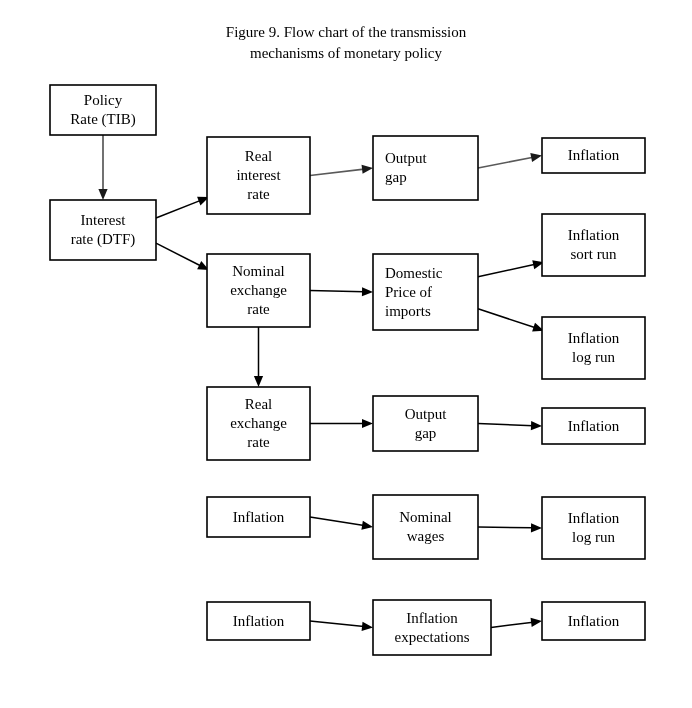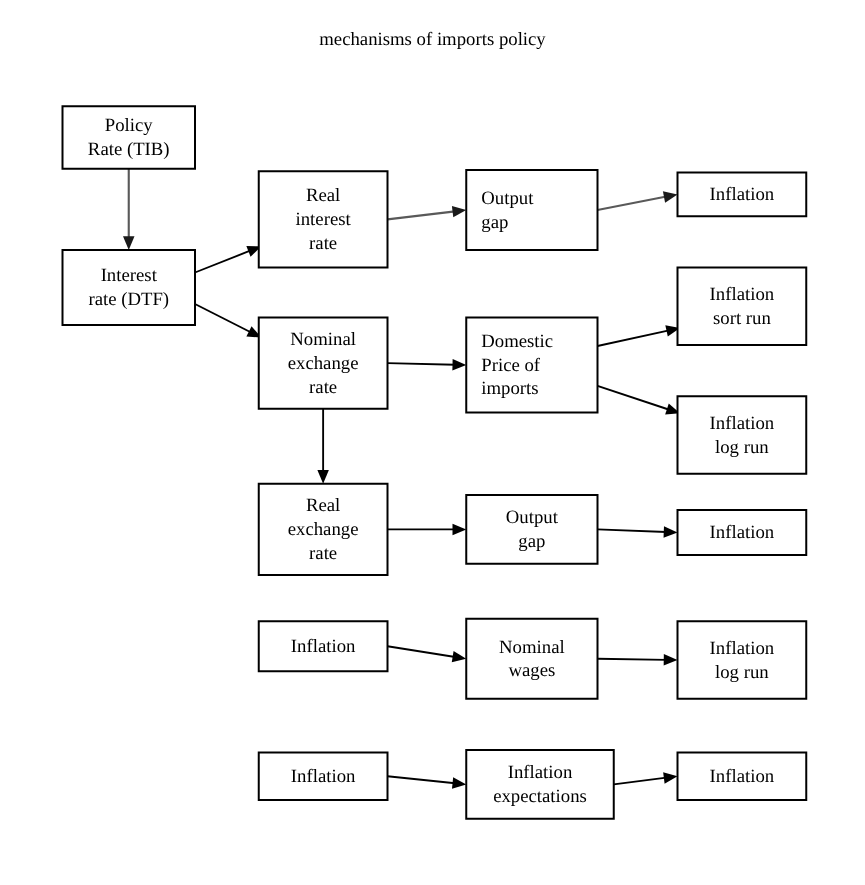--- a/index.html
+++ b/index.html
@@ -58,21 +58,22 @@
     stroke: none;
   }
   .edge-head.grey {
     fill: #1a1a1a;
   }
 </style>
 </head>
 <body>
 
 <div id="figure-title">
-  <span class="title-line">mechanisms of imports policy</span>
+  <span class="title-line">Figure 9. Flow chart of the transmission</span>
+  <span class="title-line">mechanisms of monetary policy</span>
 </div>
 
 <svg id="flow-canvas" viewBox="0 0 692 708" xmlns="http://www.w3.org/2000/svg">
   <g id="edges-layer">
       <g>
         <line x1="103" y1="135" x2="103" y2="191" class="edge-line thin-grey"></line>
         <polygon points="103,200 98.4,189 107.6,189" class="edge-head grey"></polygon>
       </g>
       <g>
         <line x1="156" y1="218" x2="200.629625374353" y2="200.36708763511413" class="edge-line"></line>

